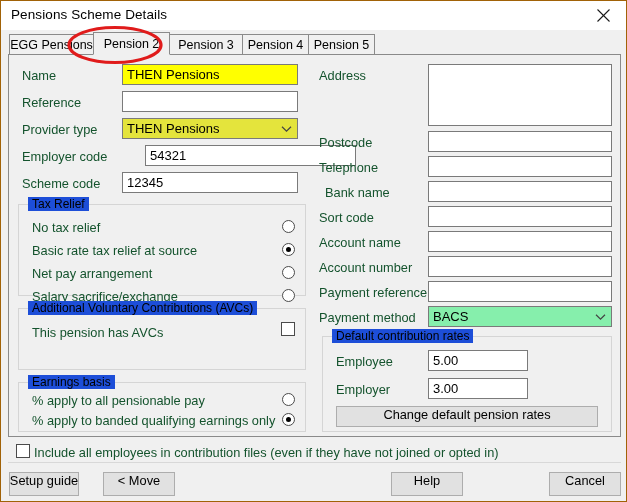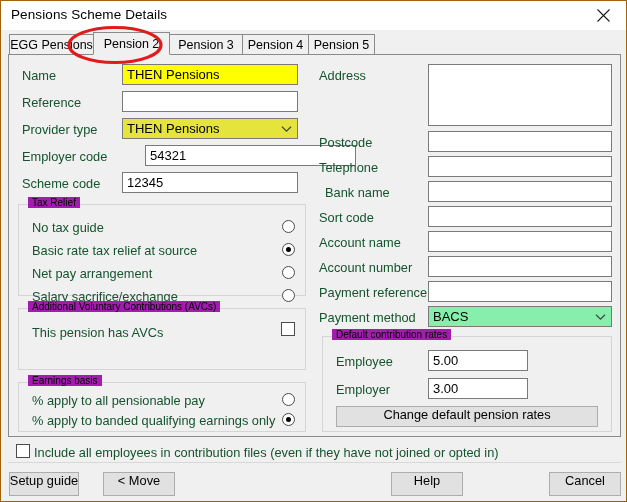--- a/index.html
+++ b/index.html
@@ -144,23 +144,23 @@
 
   
   .group {
     position: absolute;
     box-sizing: border-box;
     border: 1px solid #d5d5d5;
   }
   .group-title {
     position: absolute;
     top: -8px; left: 9px;
-    background: #a21caf;
+    background: #1d4ed8;
     padding: 0 4px;
-    font-size: 10px;
+    font-size: 12px;
     color: #000;
     white-space: nowrap;
   }
 
   
   .radio {
     position: absolute;
     width: 13px; height: 13px;
     border-radius: 50%;
     box-sizing: border-box;
@@ -283,21 +283,21 @@
     </div>
 
     <div class="lbl" style="left:13px; top:94px;">Employer code</div>
     <div class="field" style="left:105px; top:90px; width:211px;margin-left:31px;">54321</div>
 
     <div class="lbl" style="left:13px; top:121px;">Scheme code</div>
     <div class="field" style="left:113px; top:117px; width:176px;">12345</div>
 
     <div class="group" style="left:9px; top:149px; width:288px; height:92px;">
       <div class="group-title">Tax Relief</div>
-      <div class="lbl" style="left:13px; top:15px;">No tax guide</div>
+      <div class="lbl" style="left:13px; top:15px;">No tax relief</div>
       <div class="radio" style="left:263px; top:15px;"></div>
 
       <div class="lbl" style="left:13px; top:38px;">Basic rate tax relief at source</div>
       <div class="radio on" style="left:263px; top:38px;"></div>
 
       <div class="lbl" style="left:13px; top:61px;">Net pay arrangement</div>
       <div class="radio" style="left:263px; top:61px;"></div>
 
       <div class="lbl" style="left:13px; top:84px;">Salary sacrifice/exchange</div>
       <div class="radio" style="left:263px; top:84px;"></div>

